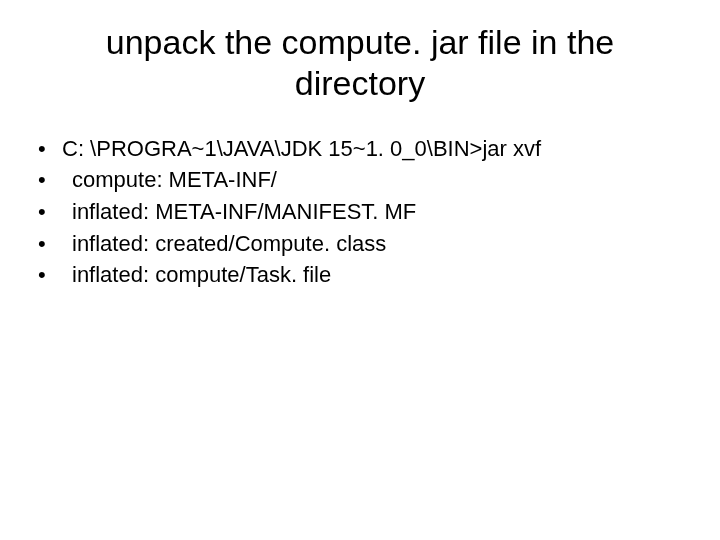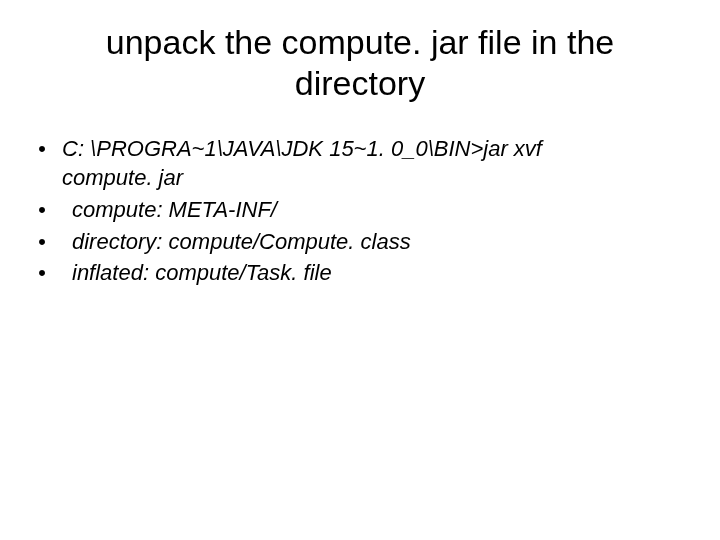--- a/index.html
+++ b/index.html
@@ -19,21 +19,20 @@
   }
   .title {
     font-size: 34px;
     text-align: center;
     padding: 22px 60px 10px 60px;
     line-height: 1.2;
     font-weight: 400;
   }
   .body {
     padding: 20px 0 0 30px;
-    font-style: italic;
   }
   ul.bullets {
     list-style: none;
     margin: 0;
     padding: 0;
   }
   ul.bullets > li {
     position: relative;
     padding-left: 32px;
     font-size: 22px;
@@ -57,26 +56,28 @@
 </head>
 <body>
 
 <div class="slide">
   <div class="title">unpack the compute. jar file in the directory</div>
 
   <div class="body">
     <ul class="bullets">
       <li>
         <span>C: \PROGRA~1\JAVA\JDK 15~1. 0_0\BIN&gt;jar xvf</span>
-        <span class="wrap-indent">compute. jar</span>
       </li>
       <li>
         <span class="sub-indent"> compute: META-INF/</span>
       </li>
       <li>
-        <span class="sub-indent"> directory: compute/Compute. class</span>
+        <span class="sub-indent"> inflated: META-INF/MANIFEST. MF</span>
+      </li>
+      <li>
+        <span class="sub-indent"> inflated: created/Compute. class</span>
       </li>
       <li>
         <span class="sub-indent"> inflated: compute/Task. file</span>
       </li>
     </ul>
   </div>
 </div>
 
 </body></html>

